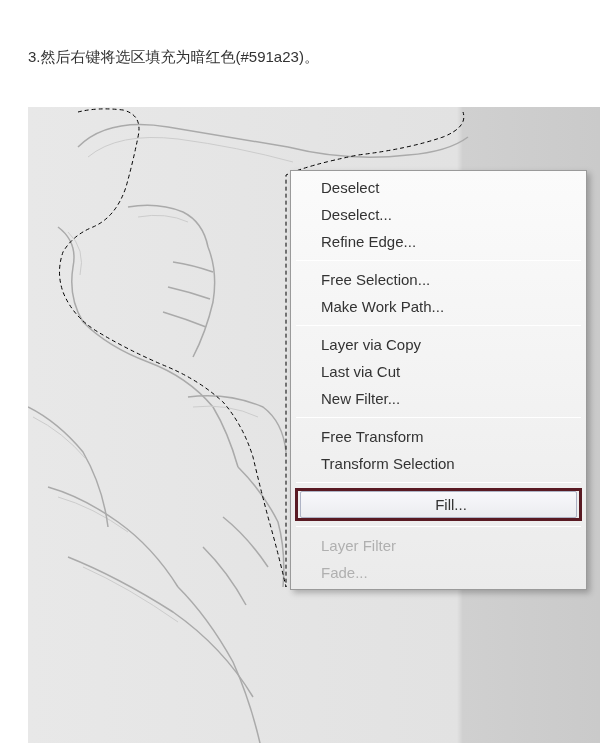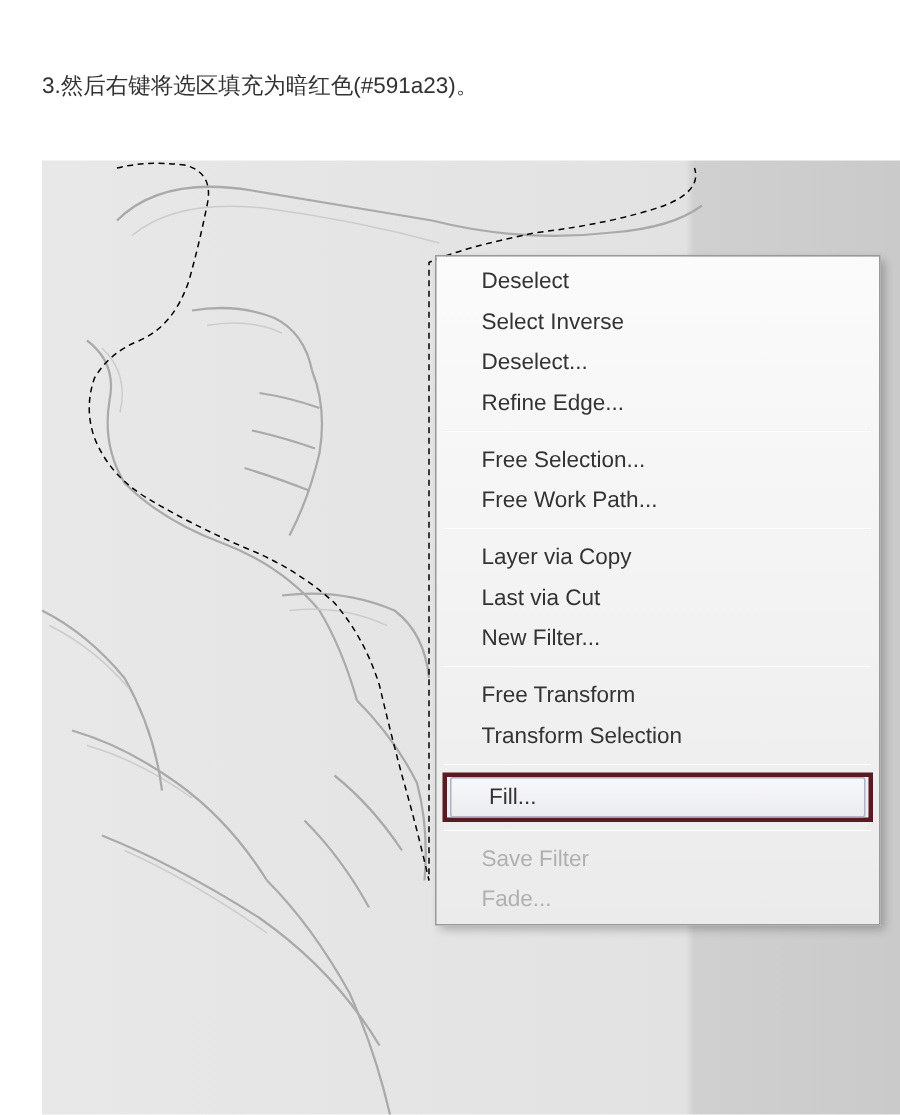--- a/index.html
+++ b/index.html
@@ -100,20 +100,21 @@
       margin-left: 2px;
       margin-right: 2px;
       padding-left: 26px;
     }
     
     .fill-highlight-box {
       position: relative;
       margin: 2px;
       border: 3px solid #591a23;
       padding: 0;
+      text-align: center;
     }
     
     .fill-highlight-box .menu-item {
       padding-left: 25px;
       padding-top: 4px;
       padding-bottom: 4px;
     }
   </style>
 </head>
 <body>
@@ -154,34 +155,33 @@
       <path class="sketch-line-light" d="M 5 310 Q 35 325 58 352"></path>
       <path class="sketch-line" d="M 195 410 Q 220 430 240 460"></path>
       <path class="sketch-line" d="M 175 440 Q 200 465 218 498"></path>
 
       <path class="selection-path" d="M 50 5 Q 70 0 95 3 Q 115 8 110 30 Q 105 55 98 80 Q 88 110 65 120 Q 45 128 35 145 Q 28 165 35 185 Q 45 210 70 225 Q 100 243 135 258 Q 170 272 195 295 Q 215 318 225 350 Q 232 380 240 410 Q 250 445 258 480 L 258 68 Q 280 58 330 48 Q 380 42 415 30 Q 440 20 435 5"></path>
     </svg>
   </div>
 
   <div class="context-menu">
     <div class="menu-item">Deselect</div>
-    <div class="menu-item">Select Inverse</div>
     <div class="menu-item">Deselect...</div>
     <div class="menu-item">Refine Edge...</div>
     <div class="menu-separator"></div>
     <div class="menu-item">Free Selection...</div>
-    <div class="menu-item">Free Work Path...</div>
+    <div class="menu-item">Make Work Path...</div>
     <div class="menu-separator"></div>
     <div class="menu-item">Layer via Copy</div>
     <div class="menu-item">Last via Cut</div>
     <div class="menu-item">New Filter...</div>
     <div class="menu-separator"></div>
     <div class="menu-item">Free Transform</div>
     <div class="menu-item">Transform Selection</div>
     <div class="menu-separator"></div>
     <div class="fill-highlight-box">
       <div class="menu-item highlighted">Fill...</div>
     </div>
     <div class="menu-separator"></div>
-    <div class="menu-item disabled">Save Filter</div>
+    <div class="menu-item disabled">Layer Filter</div>
     <div class="menu-item disabled">Fade...</div>
   </div>
 </div>
 
 </body></html>

